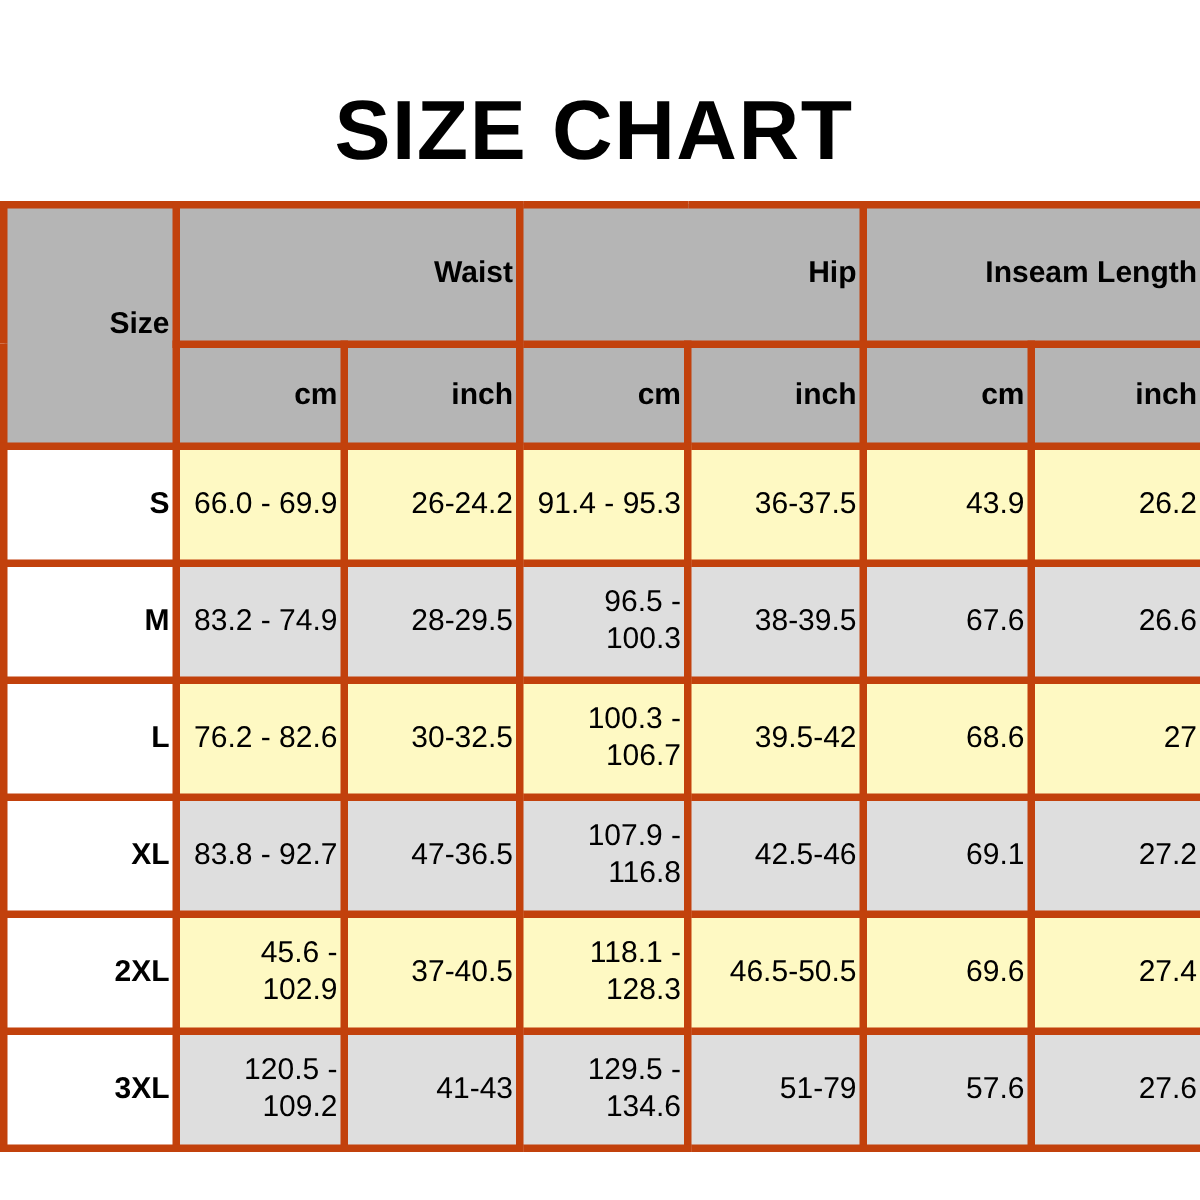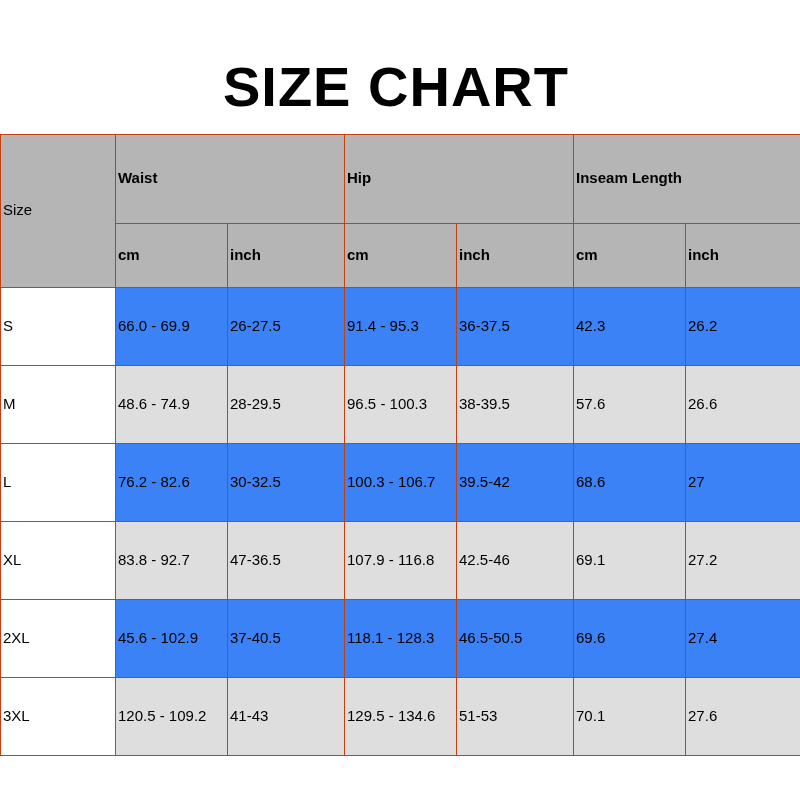--- a/index.html
+++ b/index.html
@@ -30,44 +30,44 @@
     padding-bottom: 16px;
     line-height: 1.1;
   }
   table.size-chart {
     border-collapse: collapse;
     width: 800px;
     table-layout: fixed;
   }
   table.size-chart td,
   table.size-chart th {
-    border: 1px solid #c2410c;
-    text-align: left;
+    border: 5px solid #c2410c;
+    text-align: right;
     vertical-align: middle;
-    font-size: 15px;
+    font-size: 20px;
     padding: 4px 2px;
     line-height: 1.25;
   }
   .hdr {
     background: #b5b5b5;
     font-weight: bold;
   }
   .hdr-top {
     font-size: 23px;
   }
   .hdr-unit {
     font-size: 22px;
     font-weight: bold;
   }
   .size-cell {
-    font-weight: normal;
+    font-weight: bold;
     font-size: 25px;
   }
   .row-a td {
-    background: #3b82f6;
+    background: #fef9c3;
   }
   .row-b td {
     background: #dedede;
   }
   .row-a td.size-cell,
   .row-b td.size-cell {
     background: inherit;
   }
   .col-size { width: 115px; }
   .col-w-cm { width: 112px; }
@@ -111,34 +111,34 @@
         <th class="hdr hdr-unit">inch</th>
         <th class="hdr hdr-unit">cm</th>
         <th class="hdr hdr-unit">inch</th>
       </tr>
     </thead>
     <tbody>
 
       <tr class="row-a" style="height:78px;">
         <td class="size-cell">S</td>
         <td class="data-cell">66.0 - 69.9</td>
-        <td class="data-cell">26-27.5</td>
+        <td class="data-cell">26-24.2</td>
         <td class="data-cell">91.4 - 95.3</td>
         <td class="data-cell">36-37.5</td>
-        <td class="data-cell">42.3</td>
+        <td class="data-cell">43.9</td>
         <td class="data-cell">26.2</td>
       </tr>
 
       <tr class="row-b" style="height:78px;">
         <td class="size-cell">M</td>
-        <td class="data-cell">48.6 - 74.9</td>
+        <td class="data-cell">83.2 - 74.9</td>
         <td class="data-cell">28-29.5</td>
         <td class="data-cell">96.5 - 100.3</td>
         <td class="data-cell">38-39.5</td>
-        <td class="data-cell">57.6</td>
+        <td class="data-cell">67.6</td>
         <td class="data-cell">26.6</td>
       </tr>
 
       <tr class="row-a" style="height:78px;">
         <td class="size-cell">L</td>
         <td class="data-cell">76.2 - 82.6</td>
         <td class="data-cell">30-32.5</td>
         <td class="data-cell">100.3 - 106.7</td>
         <td class="data-cell">39.5-42</td>
         <td class="data-cell">68.6</td>
@@ -163,21 +163,21 @@
         <td class="data-cell">46.5-50.5</td>
         <td class="data-cell">69.6</td>
         <td class="data-cell">27.4</td>
       </tr>
 
       <tr class="row-b" style="height:78px;">
         <td class="size-cell">3XL</td>
         <td class="data-cell">120.5 - 109.2</td>
         <td class="data-cell">41-43</td>
         <td class="data-cell">129.5 - 134.6</td>
-        <td class="data-cell">51-53</td>
-        <td class="data-cell">70.1</td>
+        <td class="data-cell">51-79</td>
+        <td class="data-cell">57.6</td>
         <td class="data-cell">27.6</td>
       </tr>
 
     </tbody>
   </table>
 
 </div>
 
 </body></html>

